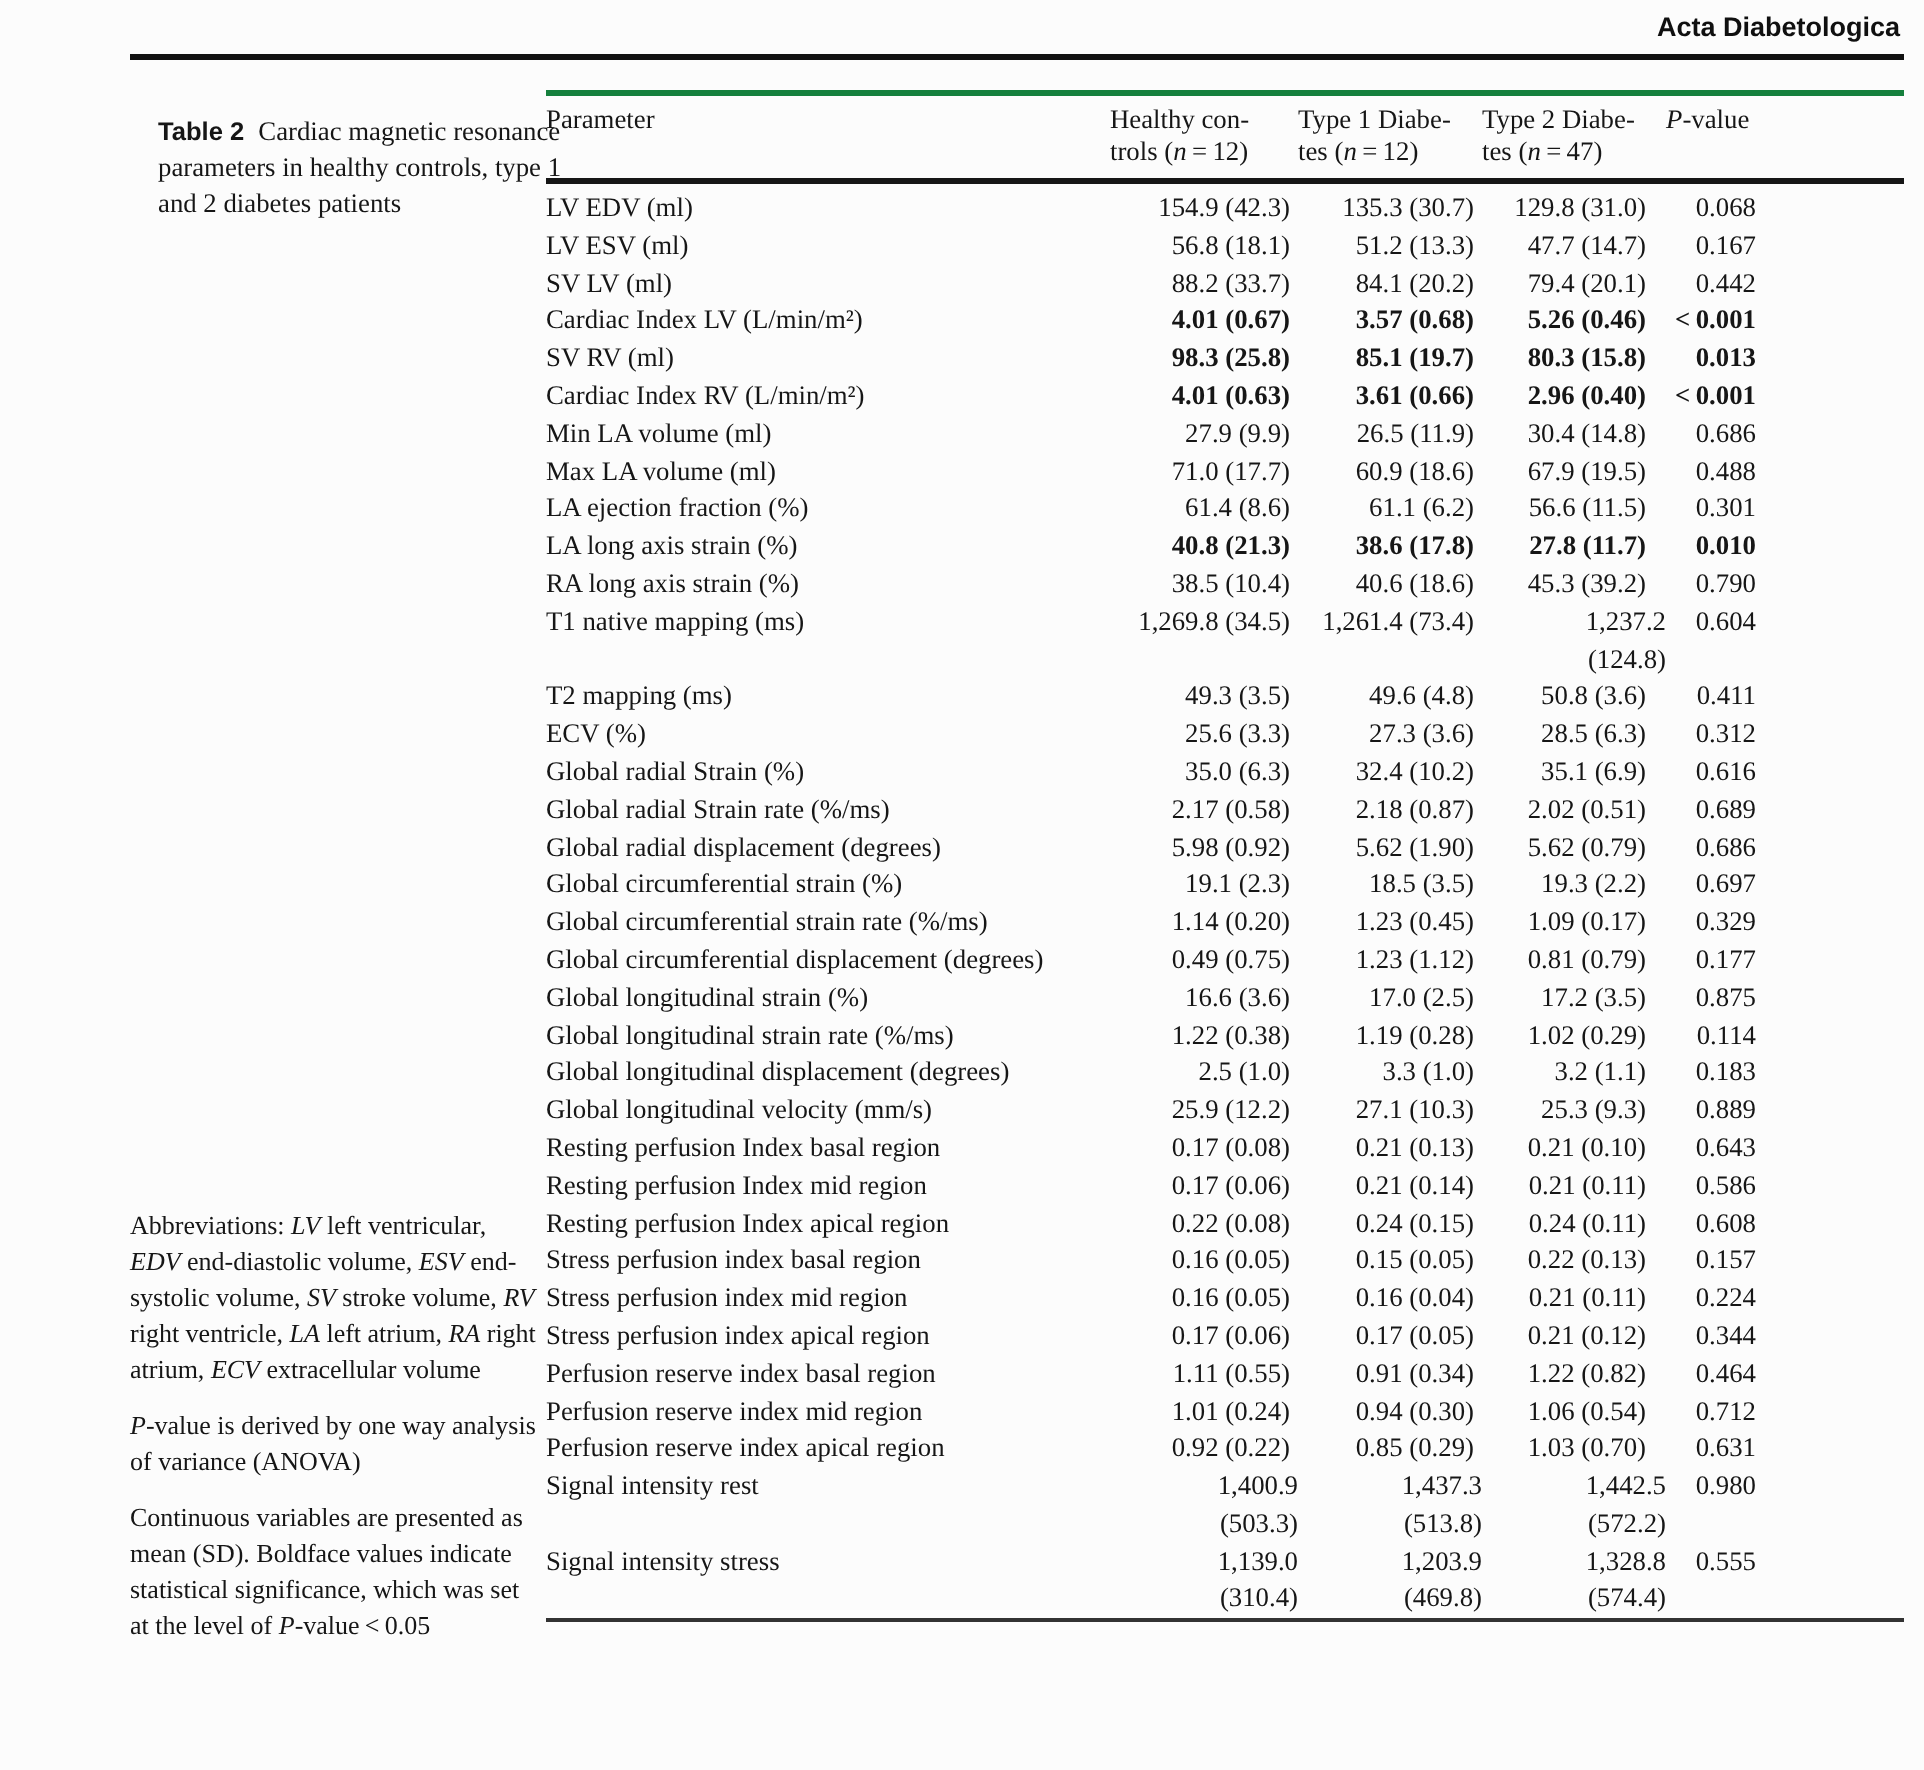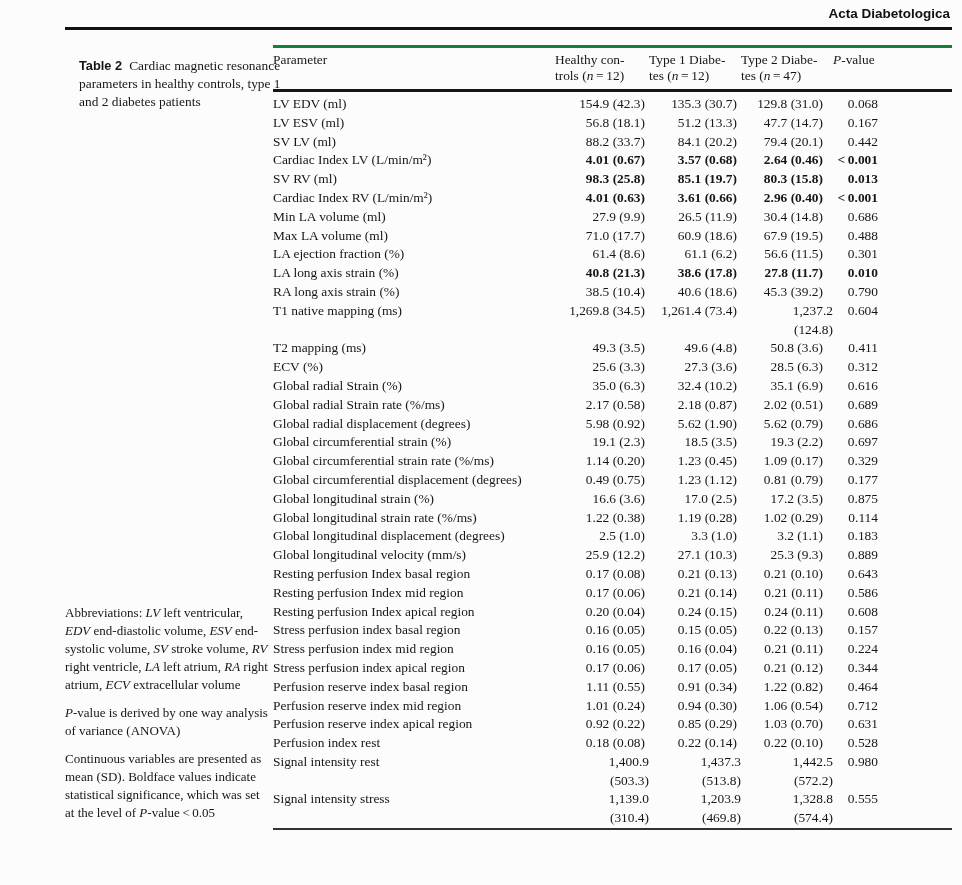--- a/index.html
+++ b/index.html
@@ -88,21 +88,21 @@
           <td class="c1">SV LV (ml)</td>
           <td class="c2">88.2 (33.7)</td>
           <td class="c3">84.1 (20.2)</td>
           <td class="c4">79.4 (20.1)</td>
           <td class="c5">0.442</td>
         </tr>
         <tr>
           <td class="c1">Cardiac Index LV (L/min/m²)</td>
           <td class="c2 bd">4.01 (0.67)</td>
           <td class="c3 bd">3.57 (0.68)</td>
-          <td class="c4 bd">2.64 (0.46)</td>
+          <td class="c4 bd">5.26 (0.46)</td>
           <td class="c5 bd">&lt; 0.001</td>
         </tr>
         <tr>
           <td class="c1">SV RV (ml)</td>
           <td class="c2 bd">98.3 (25.8)</td>
           <td class="c3 bd">85.1 (19.7)</td>
           <td class="c4 bd">80.3 (15.8)</td>
           <td class="c5 bd">0.013</td>
         </tr>
         <tr>
@@ -250,21 +250,21 @@
         </tr>
         <tr>
           <td class="c1">Resting perfusion Index mid region</td>
           <td class="c2">0.17 (0.06)</td>
           <td class="c3">0.21 (0.14)</td>
           <td class="c4">0.21 (0.11)</td>
           <td class="c5">0.586</td>
         </tr>
         <tr>
           <td class="c1">Resting perfusion Index apical region</td>
-          <td class="c2">0.20 (0.04)</td>
+          <td class="c2">0.22 (0.08)</td>
           <td class="c3">0.24 (0.15)</td>
           <td class="c4">0.24 (0.11)</td>
           <td class="c5">0.608</td>
         </tr>
         <tr>
           <td class="c1">Stress perfusion index basal region</td>
           <td class="c2">0.16 (0.05)</td>
           <td class="c3">0.15 (0.05)</td>
           <td class="c4">0.22 (0.13)</td>
           <td class="c5">0.157</td>
@@ -298,27 +298,20 @@
           <td class="c5">0.712</td>
         </tr>
         <tr>
           <td class="c1">Perfusion reserve index apical region</td>
           <td class="c2">0.92 (0.22)</td>
           <td class="c3">0.85 (0.29)</td>
           <td class="c4">1.03 (0.70)</td>
           <td class="c5">0.631</td>
         </tr>
         <tr>
-          <td class="c1">Perfusion index rest</td>
-          <td class="c2">0.18 (0.08)</td>
-          <td class="c3">0.22 (0.14)</td>
-          <td class="c4">0.22 (0.10)</td>
-          <td class="c5">0.528</td>
-        </tr>
-        <tr>
           <td class="c1">Signal intensity rest</td>
           <td class="c2 wrap">
             <div>1,400.9</div>
             <div>(503.3)</div>
           </td>
           <td class="c3 wrap">
             <div>1,437.3</div>
             <div>(513.8)</div>
           </td>
           <td class="c4 wrap">

